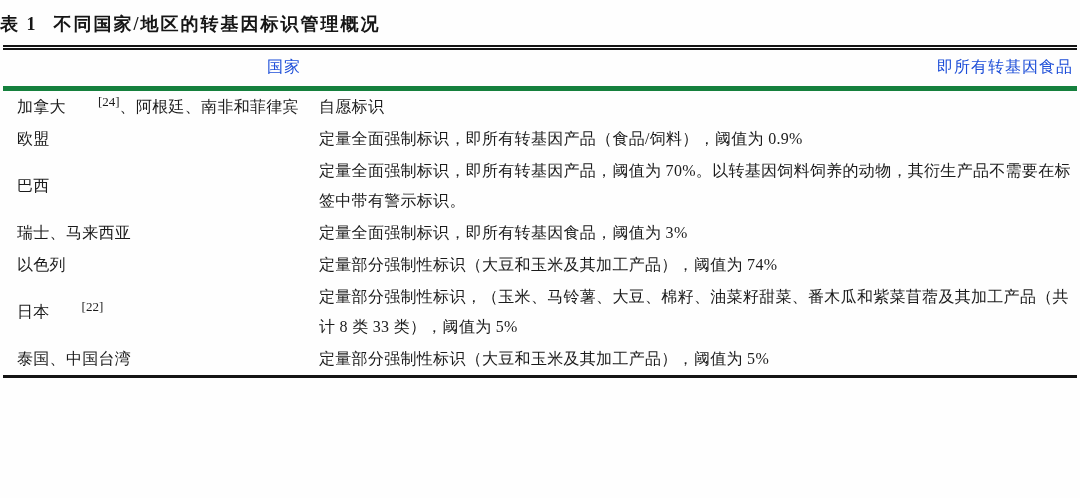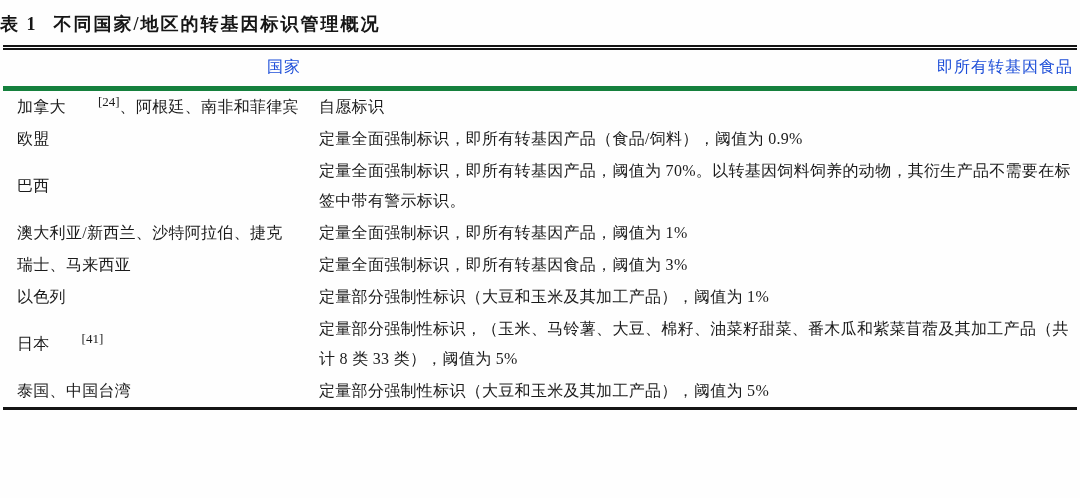--- a/index.html
+++ b/index.html
@@ -85,38 +85,34 @@
     <tr>
       <td><span>欧盟</span><sup class="cite"></sup><span></span></td>
       <td>定量全面强制标识，即所有转基因产品（食品/饲料），阈值为 0.9%</td>
     </tr>
 
     <tr>
       <td><span>巴西</span><sup class="cite"></sup><span></span></td>
       <td>定量全面强制标识，即所有转基因产品，阈值为 70%。以转基因饲料饲养的动物，其衍生产品不需要在标签中带有警示标识。</td>
     </tr>
 
-    <tr>
-      <td><span>澳大利亚/新西兰、沙特阿拉伯、捷克</span><sup class="cite"></sup><span></span></td>
-      <td>定量全面强制标识，即所有转基因产品，阈值为 1%</td>
-    </tr>
 
     <tr>
       <td><span>瑞士、马来西亚</span><sup class="cite"></sup><span></span></td>
       <td>定量全面强制标识，即所有转基因食品，阈值为 3%</td>
     </tr>
 
     <tr>
       <td><span>以色列</span><sup class="cite"></sup><span></span></td>
-      <td>定量部分强制性标识（大豆和玉米及其加工产品），阈值为 1%</td>
+      <td>定量部分强制性标识（大豆和玉米及其加工产品），阈值为 74%</td>
     </tr>
 
 
     <tr>
-      <td><span>日本</span><sup class="cite">[41]</sup><span></span></td>
+      <td><span>日本</span><sup class="cite">[22]</sup><span></span></td>
       <td>定量部分强制性标识，（玉米、马铃薯、大豆、棉籽、油菜籽甜菜、番木瓜和紫菜苜蓿及其加工产品（共计 8 类 33 类），阈值为 5%</td>
     </tr>
 
     <tr>
       <td><span>泰国、中国台湾</span><sup class="cite"></sup><span></span></td>
       <td>定量部分强制性标识（大豆和玉米及其加工产品），阈值为 5%</td>
     </tr>
   </tbody>
   </table>
 

